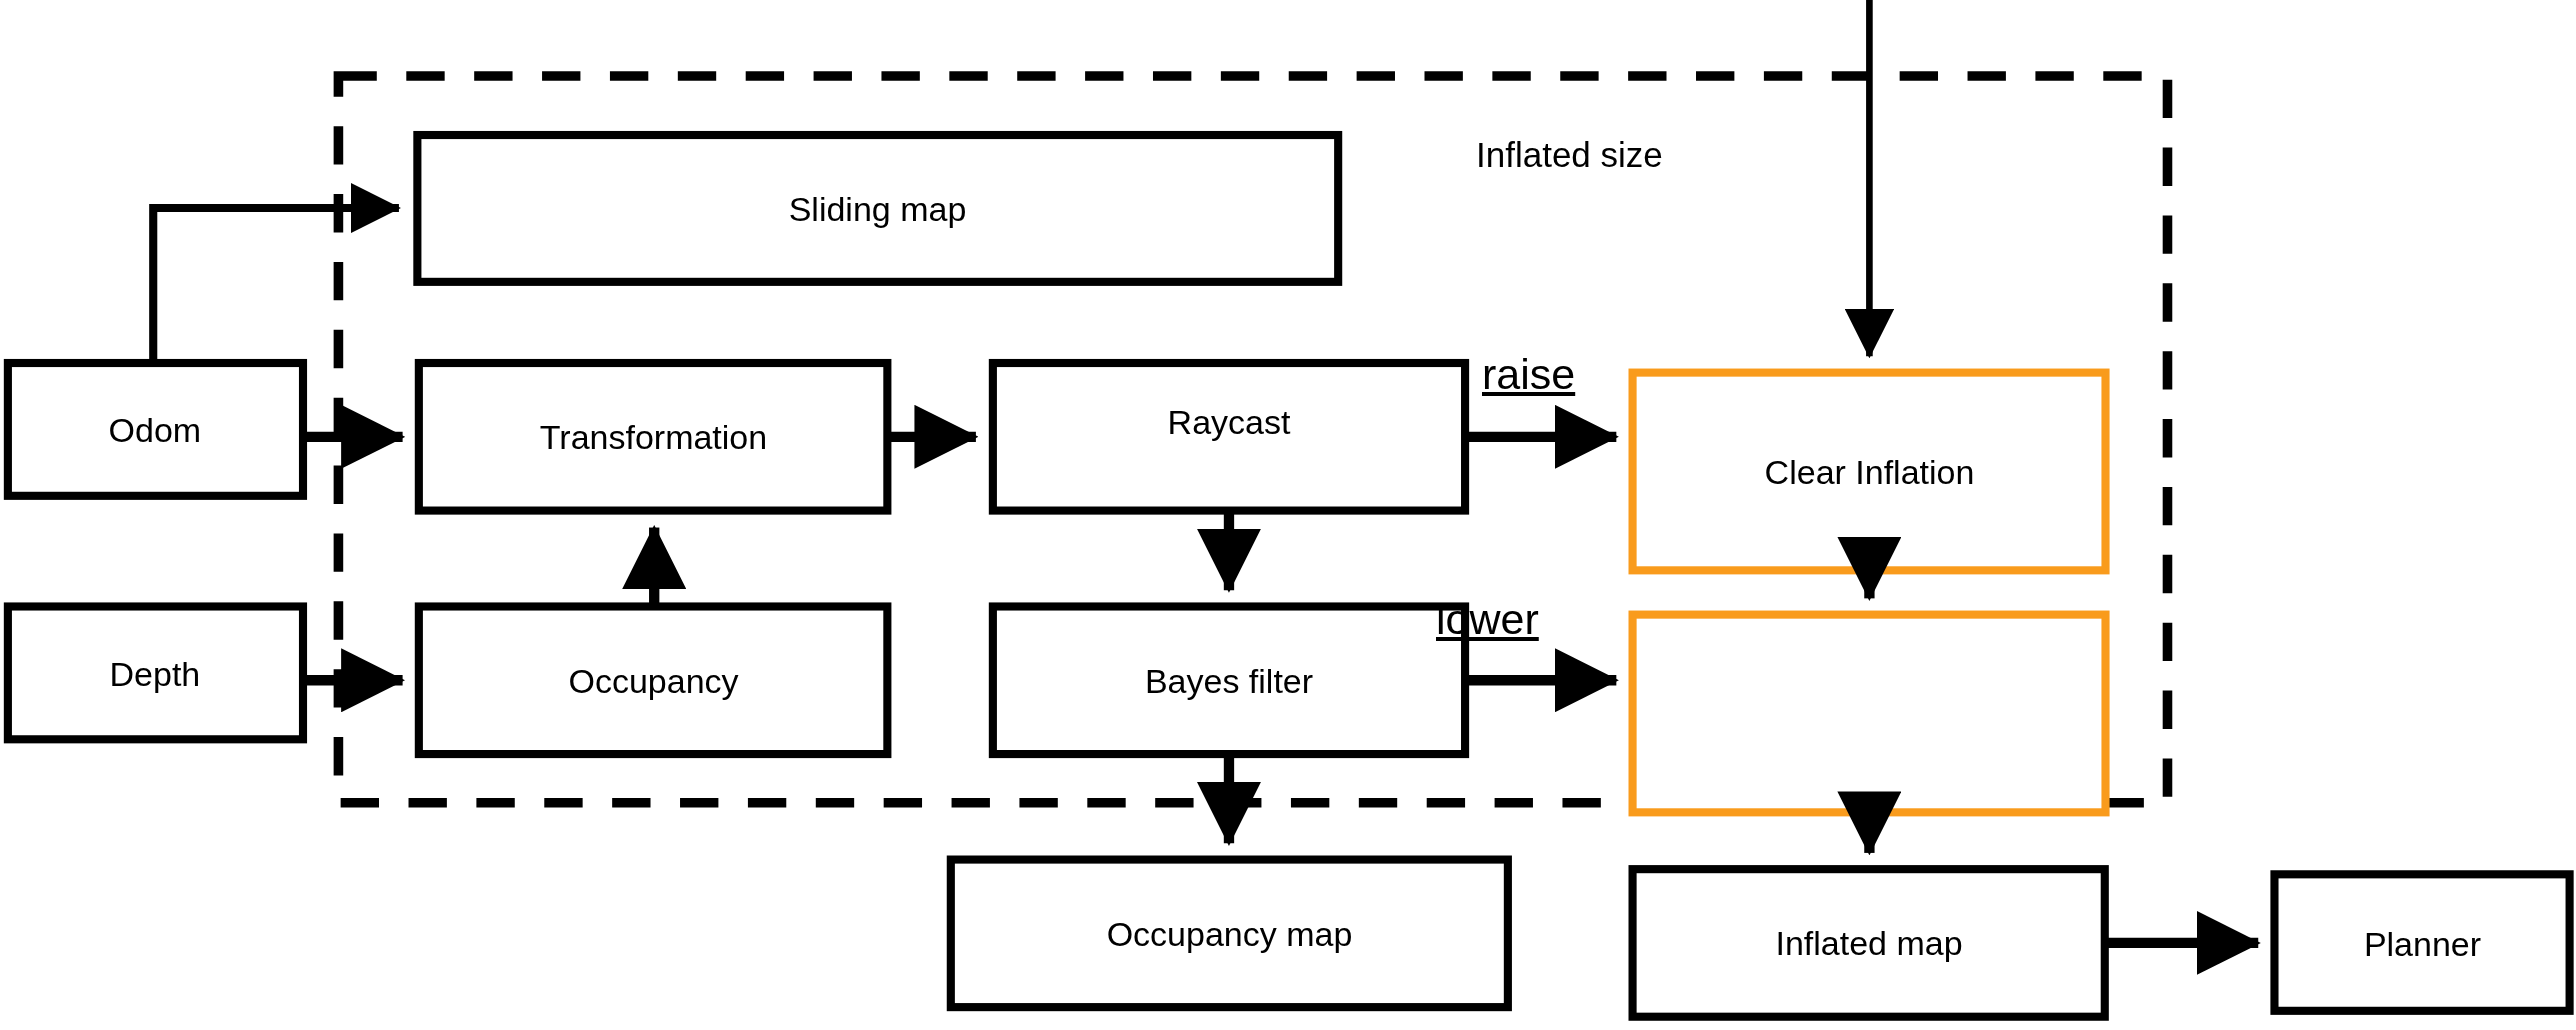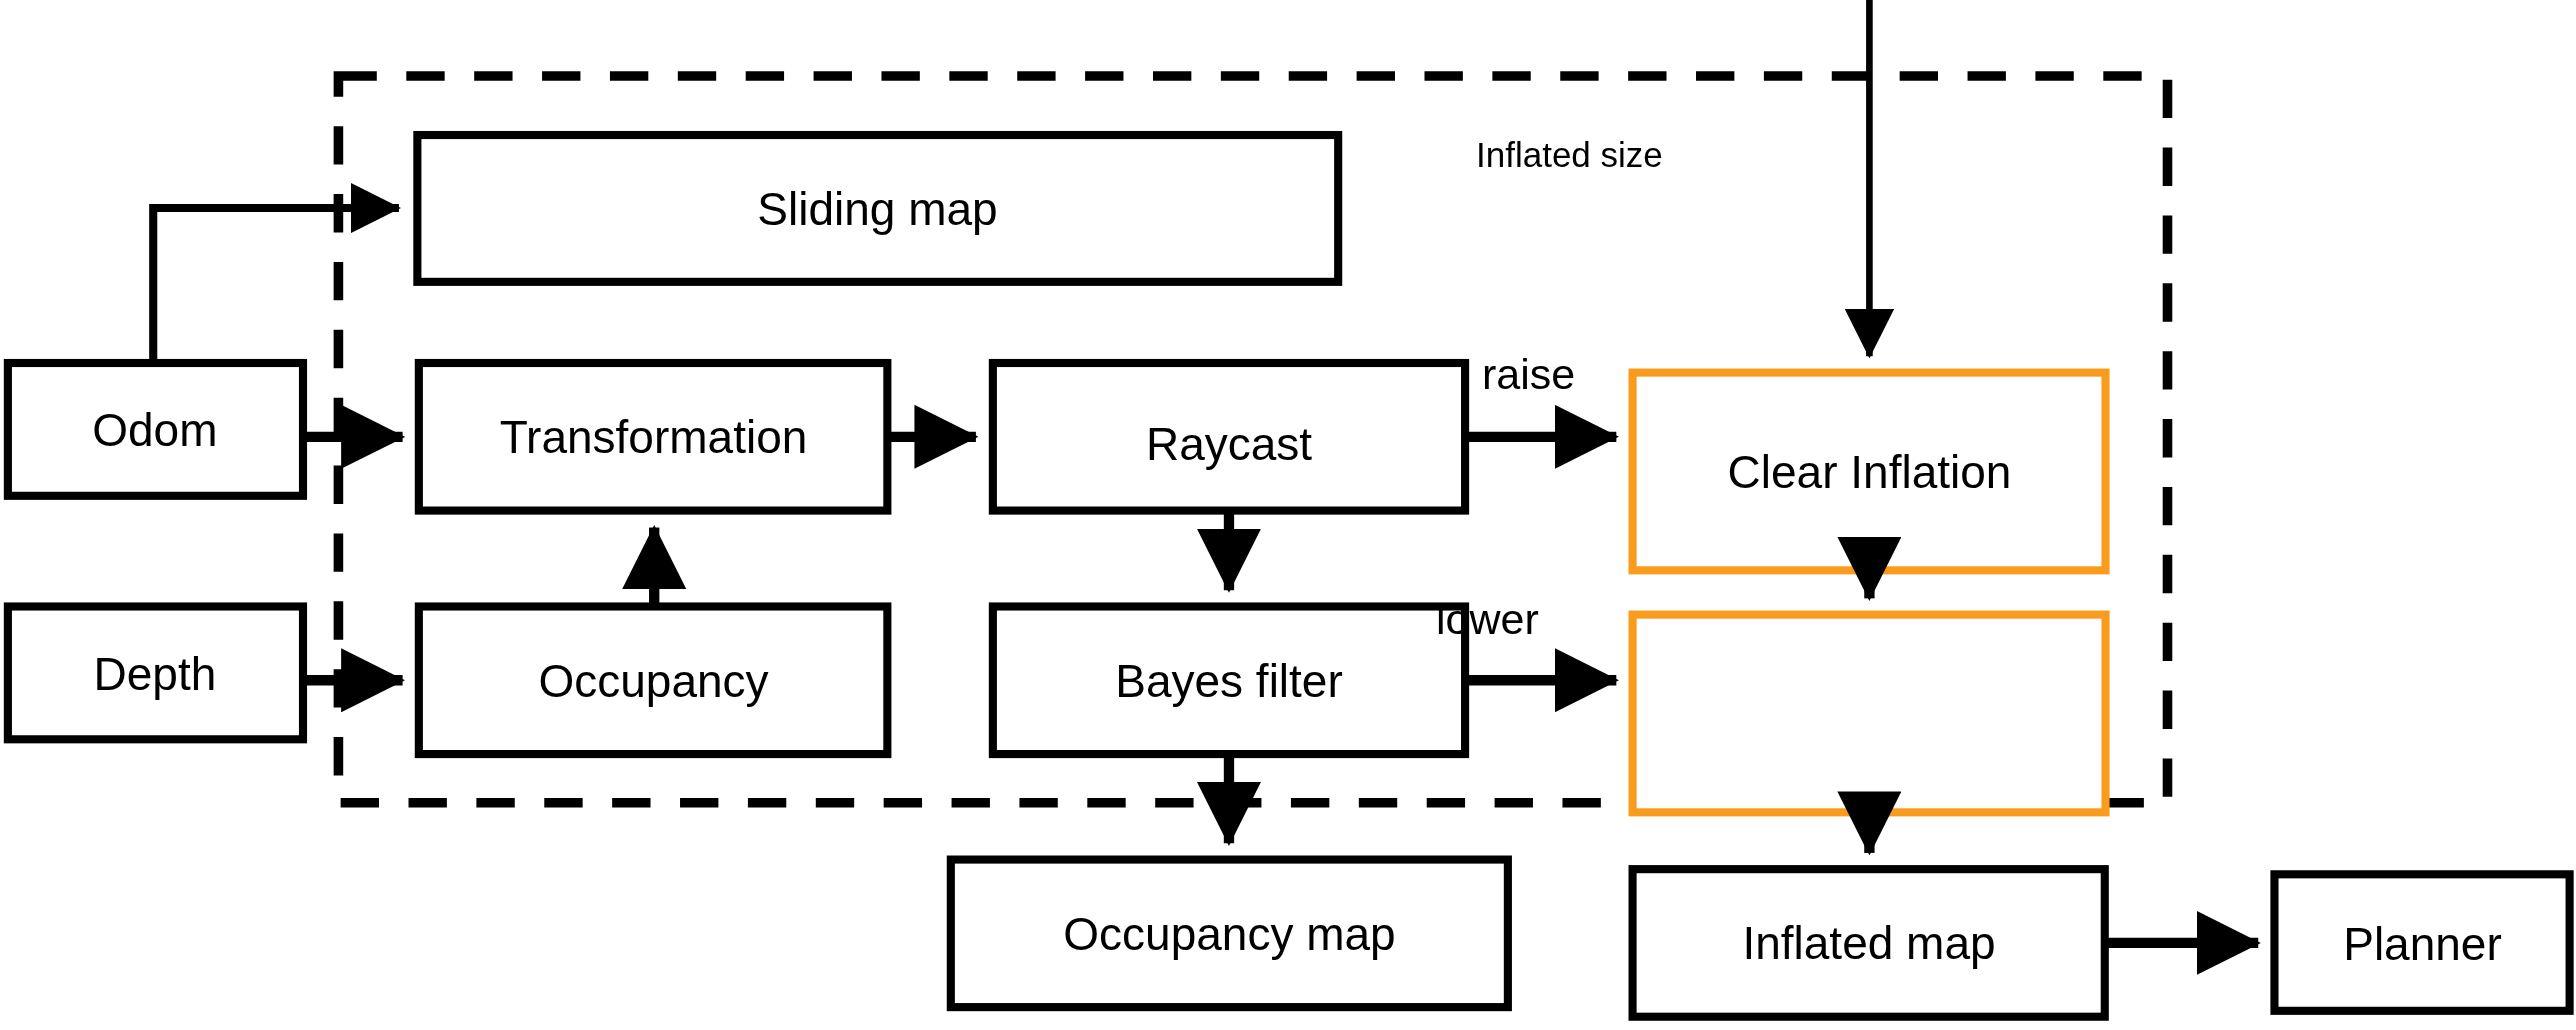--- a/index.html
+++ b/index.html
@@ -22,32 +22,33 @@
     width: 2576px;
     height: 1030px;
   }
   .node-label {
     position: absolute;
     display: flex;
     align-items: center;
     justify-content: center;
     color: #000000;
     font-family: "Liberation Sans", sans-serif;
-    font-size: 46px;
+    font-size: 34px;
     line-height: 1;
     white-space: nowrap;
     pointer-events: none;
   }
   .edge-label {
     position: absolute;
     color: #000000;
     font-family: "Liberation Sans", sans-serif;
     font-size: 43px;
     line-height: 1;
     white-space: nowrap;
+    text-decoration: underline;
   }
   .group-label {
     position: absolute;
     color: #000000;
     font-family: "Liberation Sans", sans-serif;
     font-size: 35px;
     line-height: 1;
     white-space: nowrap;
   }
 </style>
@@ -111,21 +112,21 @@
   <div class="node-label" style="left:7.4px; top:363px; width:295px; height:133px;">Odom</div>
 
   <div class="node-label" style="left:7.4px; top:607px; width:295px; height:133px;">Depth</div>
 
   <div class="node-label" style="left:417px; top:135px; width:921px; height:147px;">Sliding map</div>
 
   <div class="node-label" style="left:419px; top:363px; width:469px; height:148px;">Transformation</div>
 
   <div class="node-label" style="left:419px; top:607px; width:469px; height:148px;">Occupancy</div>
 
-  <div class="node-label" style="left:993px; top:370px; width:472px; height:148px;">Raycast</div>
+  <div class="node-label" style="left:993px; top:348px; width:472px; height:148px;">Raycast</div>
 
   <div class="node-label" style="left:993px; top:607px; width:472px; height:148px;">Bayes filter</div>
 
   <div class="node-label" style="left:1633px; top:373px; width:473px; height:198px;">Clear Inflation</div>
 
 
   <div class="node-label" style="left:951px; top:860px; width:557px; height:148px;">Occupancy map</div>
 
   <div class="node-label" style="left:1633px; top:869px; width:472px; height:148px;text-align:right;">Inflated map</div>
 

